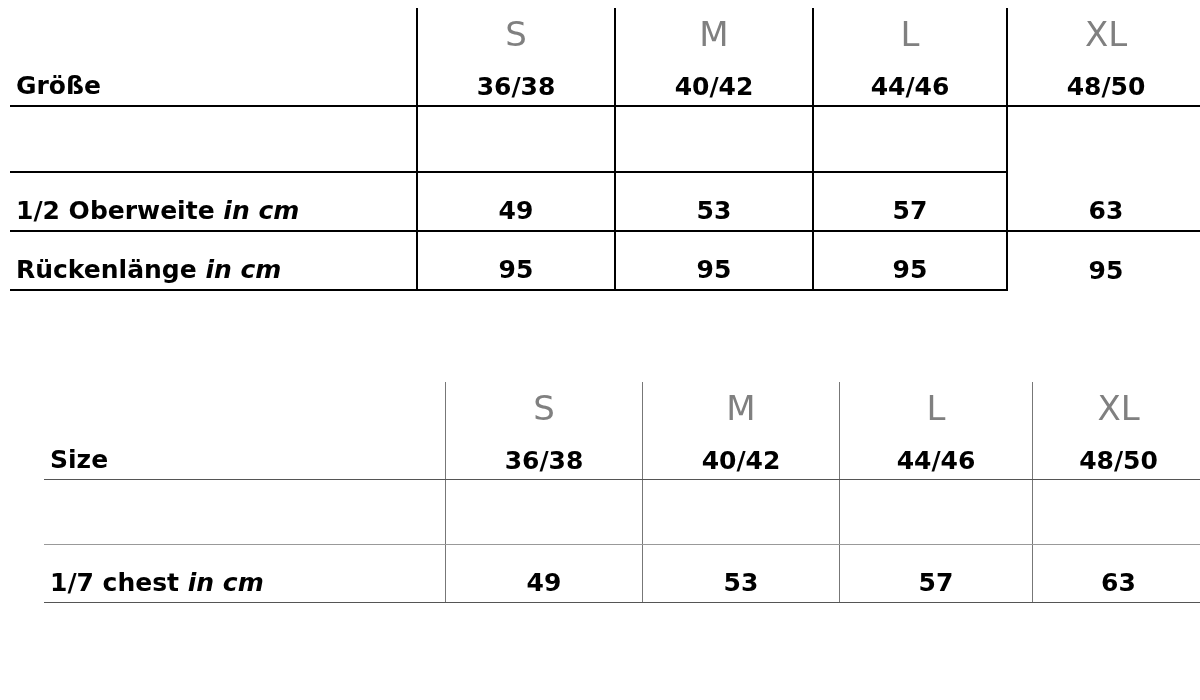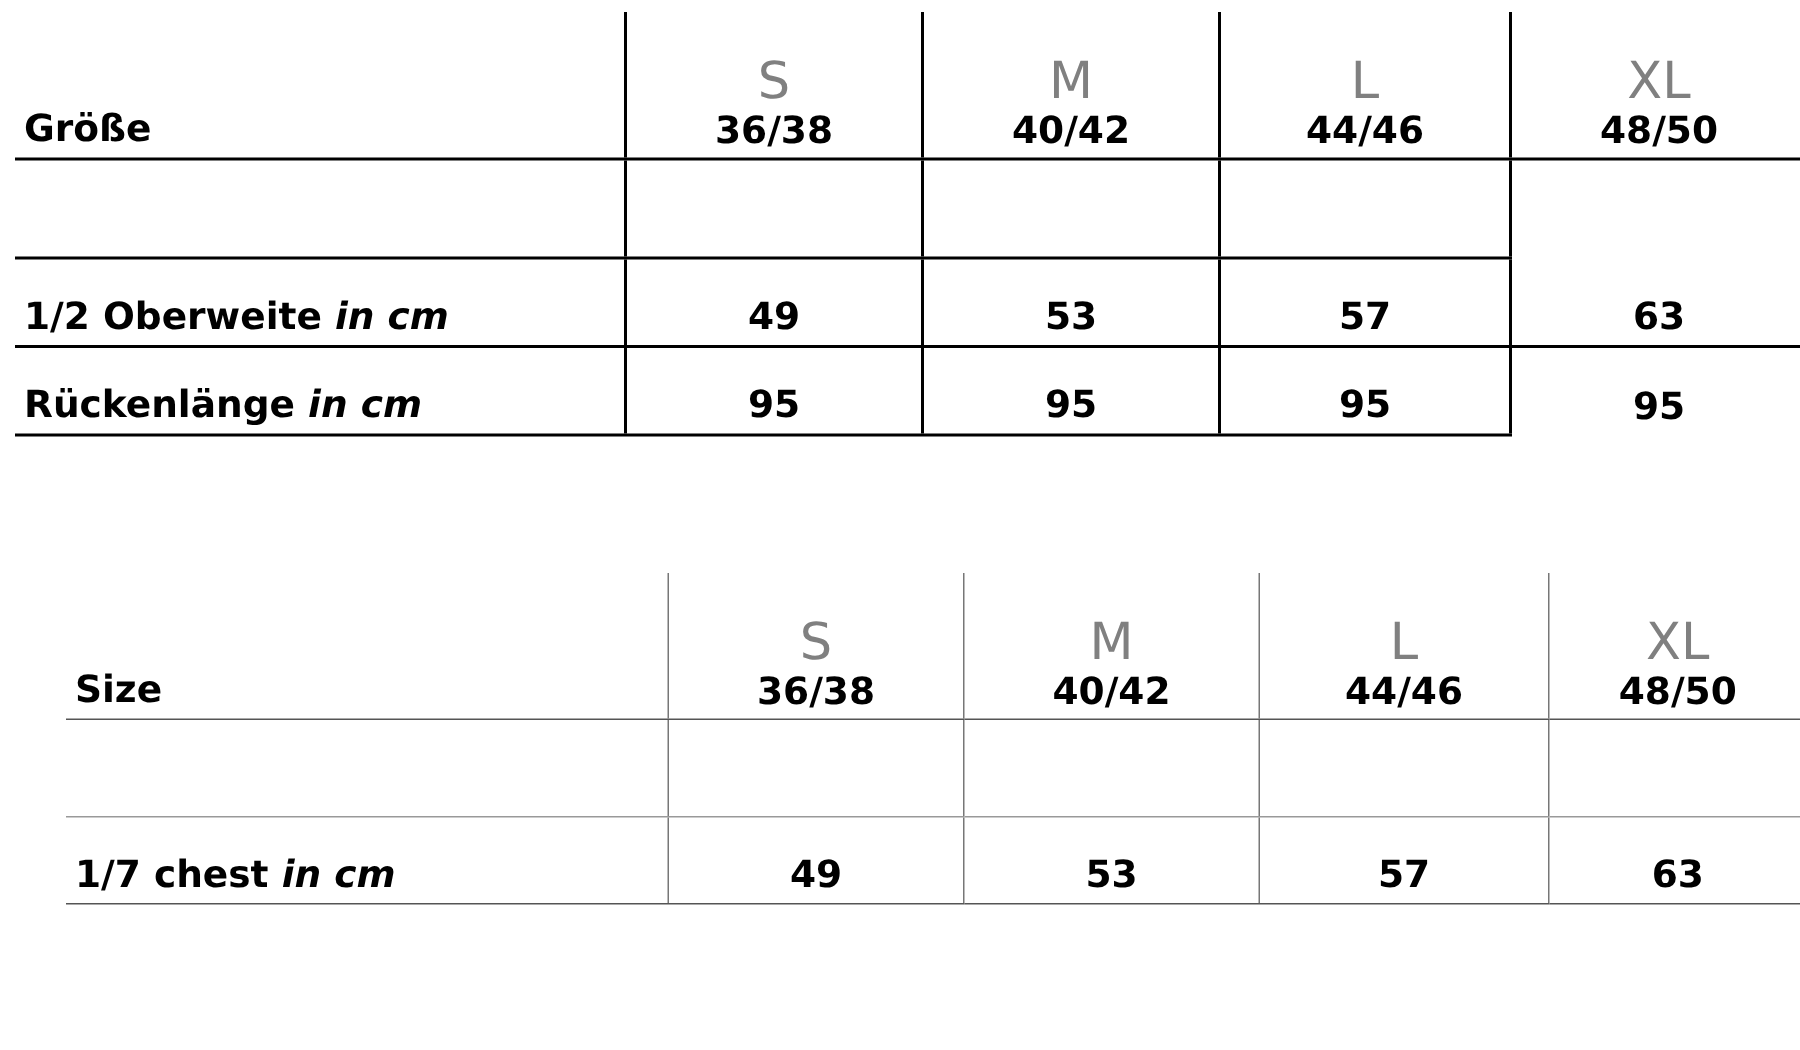--- a/index.html
+++ b/index.html
@@ -67,20 +67,21 @@
     color: #808080;
     font-weight: 400;
     line-height: 1.12;
   }
   .hdr-num {
     display: block;
     font-size: 25px;
     font-weight: bold;
     color: #000;
     line-height: 1.12;
+    margin-top: 20px;
   }
   .row-label {
     font-size: 25px;
     font-weight: bold;
     padding-left: 6px !important;
     padding-bottom: 5px !important;
     white-space: nowrap;
   }
   .row-label .unit {
     font-style: italic;

